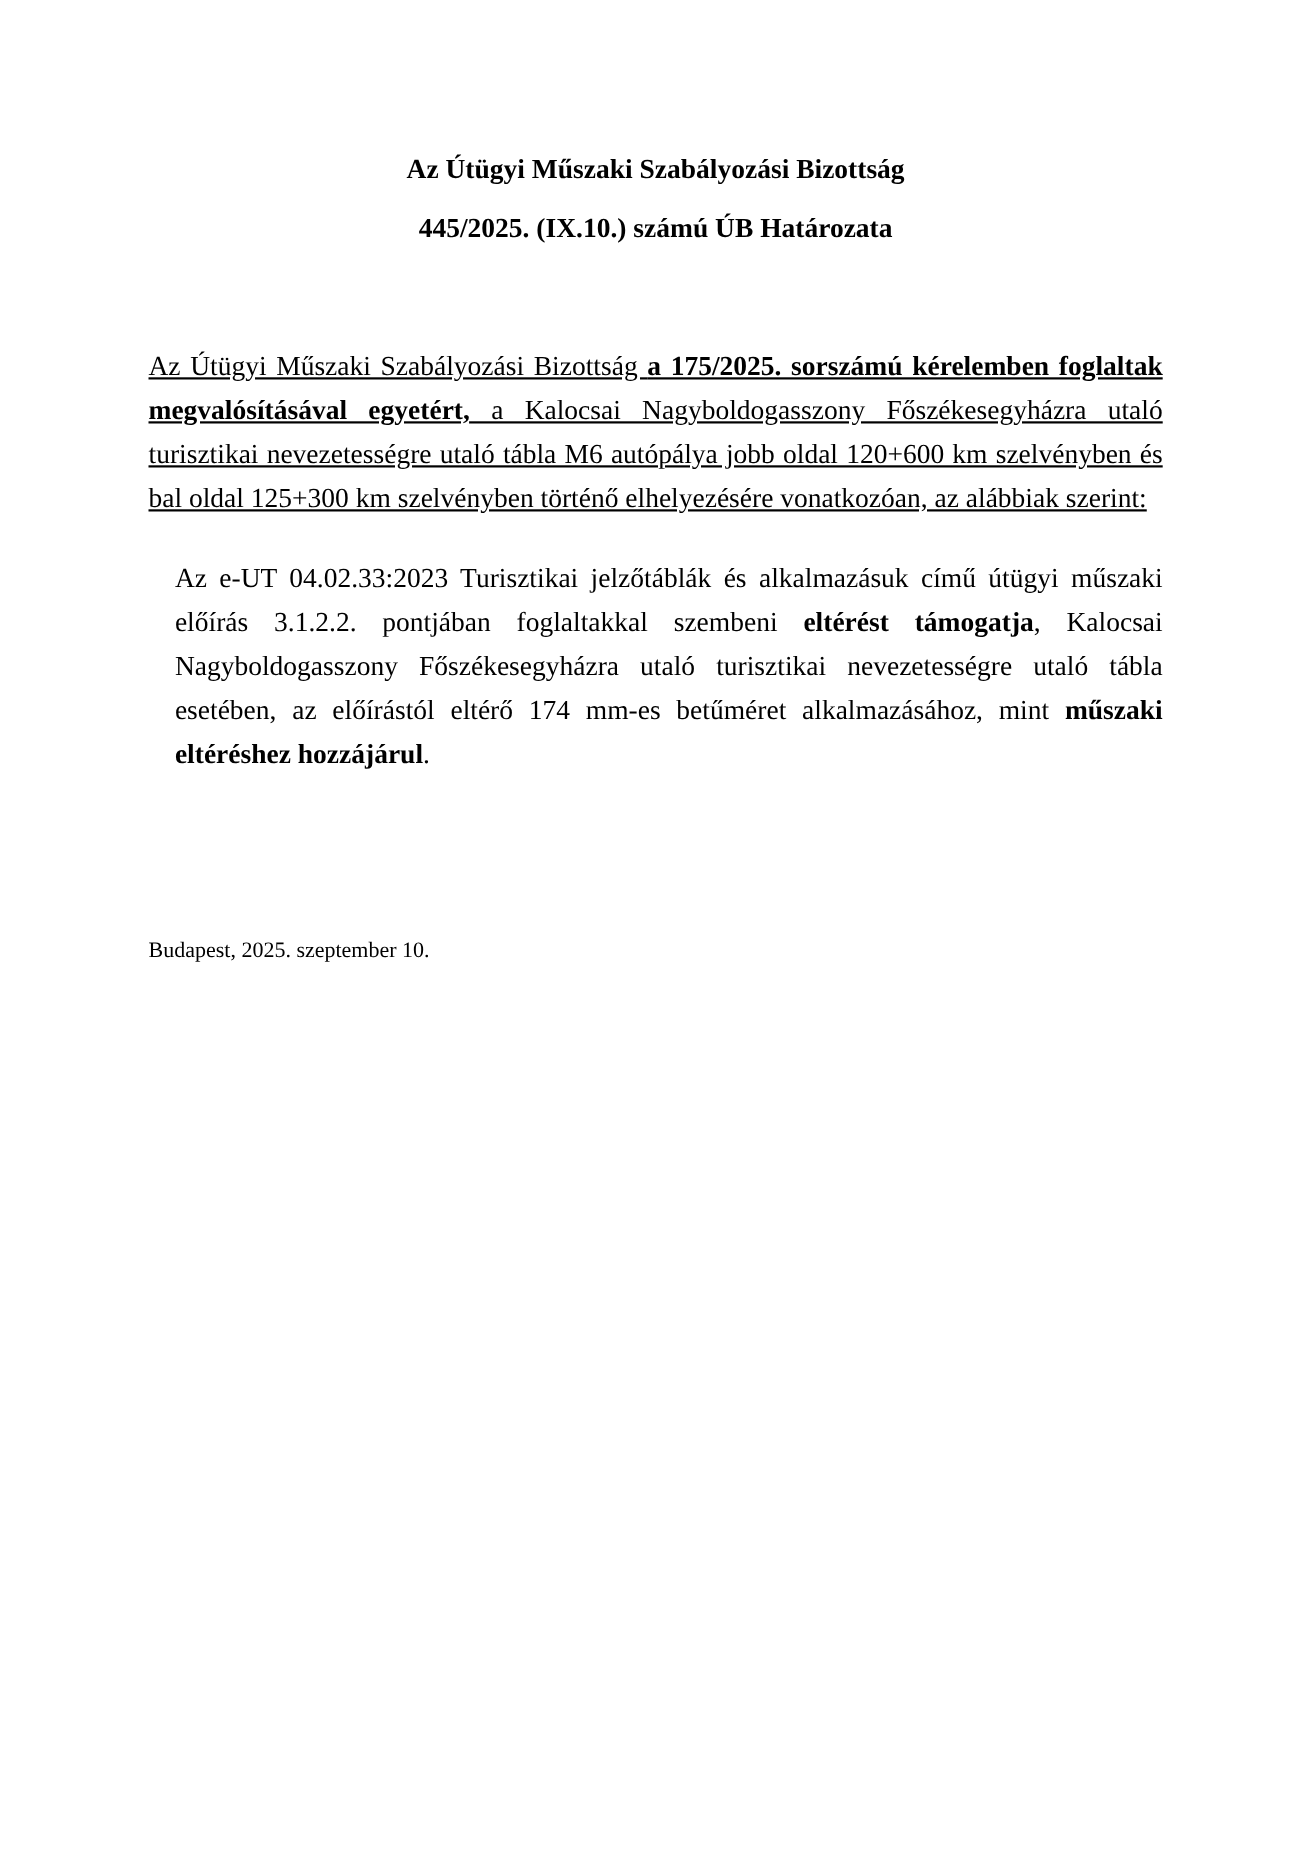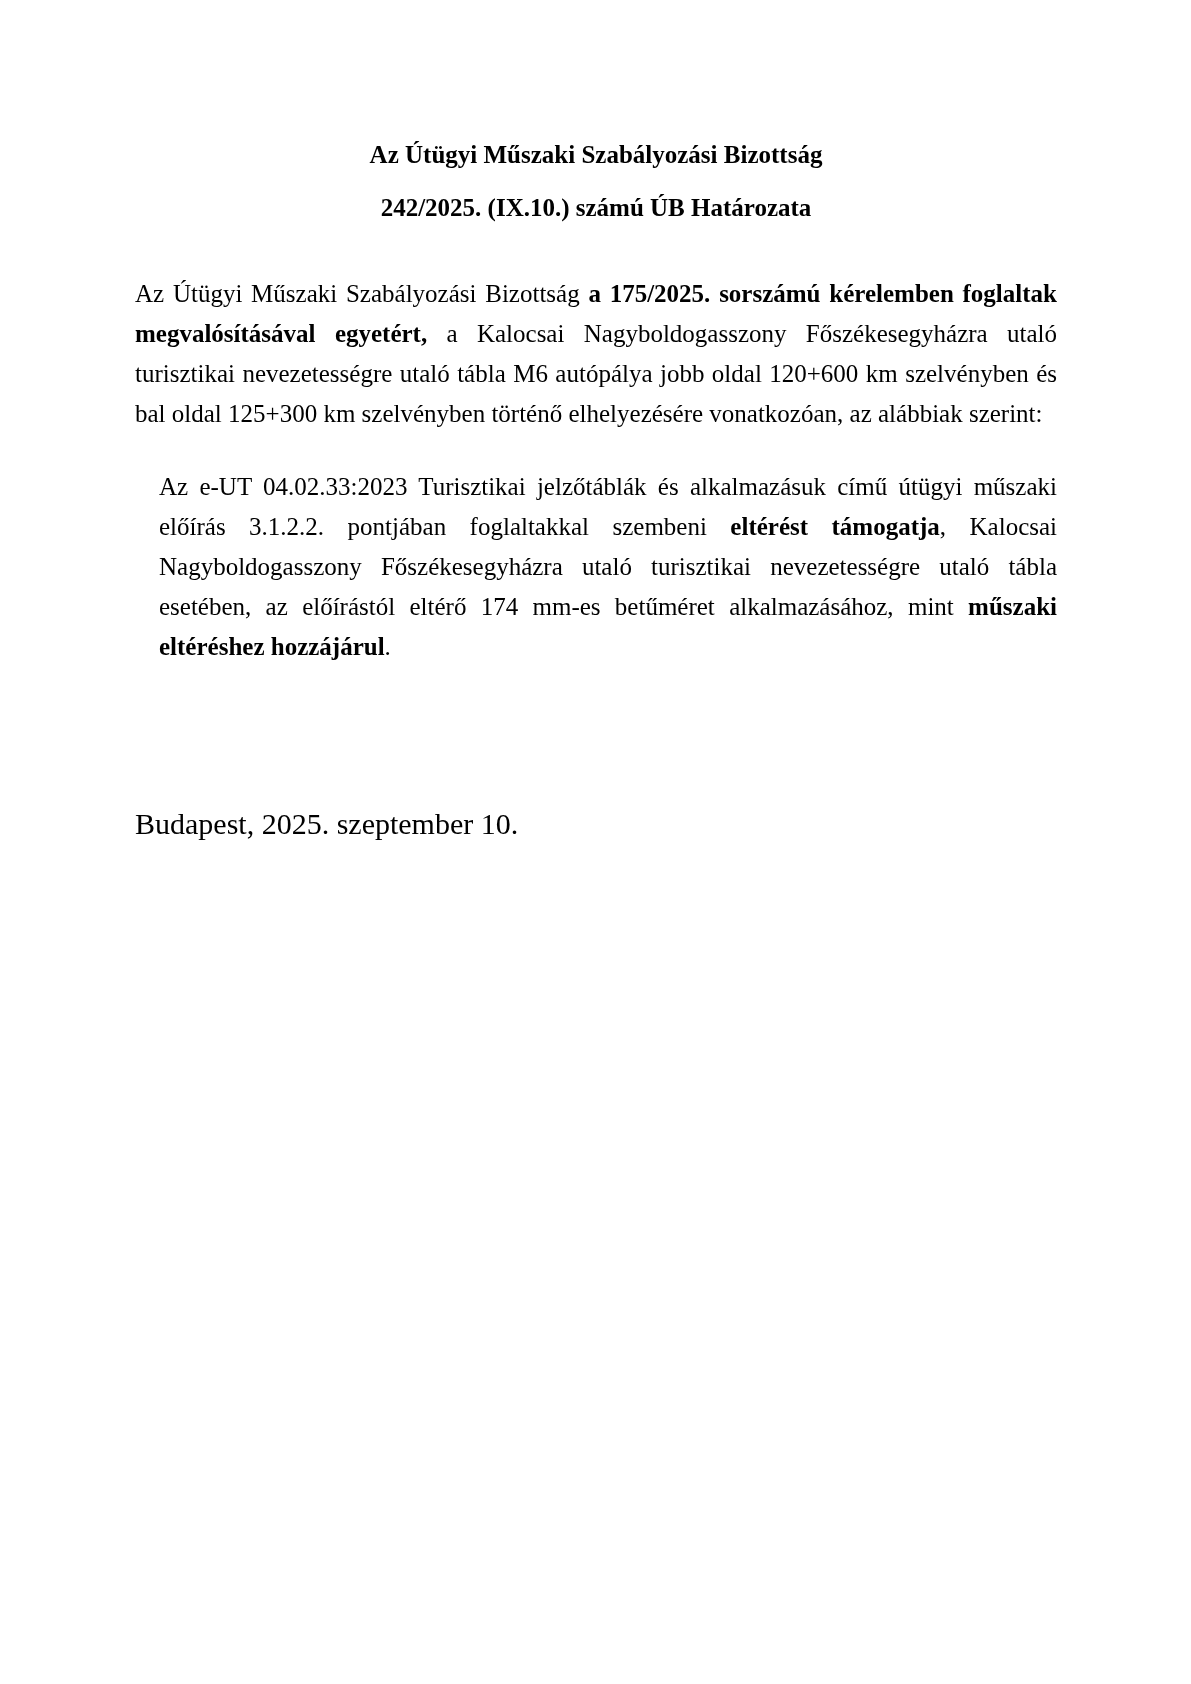--- a/index.html
+++ b/index.html
@@ -26,38 +26,38 @@
     line-height: 30px;
   }
   .doc-title .title-line { margin: 0; }
   .doc-title .title-line + .title-line { margin-top: 23px; }
   .body-paragraph {
     font-size: 25px;
     line-height: 40px;
     text-align: justify;
     margin: 0;
   }
-  .para-1 { margin-top: 51px; }
+  .para-1 { margin-top: 91px; text-decoration: underline; }
   .para-2 { margin-top: 33px; margin-left: 24px; }
   .run-bold { font-weight: bold; }
   .signature-line {
-    font-size: 30px;
+    font-size: 20px;
     line-height: 34px;
     margin-top: 140px;
     text-align: left;
   }
 </style>
 </head>
 <body>
 
 <div class="page">
 
   <div class="doc-title">
     <p class="title-line">Az Útügyi Műszaki Szabályozási Bizottság</p>
-    <p class="title-line">242/2025. (IX.10.) számú ÚB Határozata</p>
+    <p class="title-line">445/2025. (IX.10.) számú ÚB Határozata</p>
   </div>
 
   <p class="body-paragraph para-1"><span>Az Útügyi Műszaki Szabályozási Bizottság </span><span class="run-bold">a 175/2025. sorszámú kérelemben foglaltak megvalósításával egyetért,</span><span> a Kalocsai Nagyboldogasszony Főszékesegyházra utaló turisztikai nevezetességre utaló tábla M6 autópálya jobb oldal 120+600 km szelvényben és bal oldal 125+300 km szelvényben történő elhelyezésére vonatkozóan, az alábbiak szerint:</span></p>
 
   <p class="body-paragraph para-2"><span>Az e-UT 04.02.33:2023 Turisztikai jelzőtáblák és alkalmazásuk című útügyi műszaki előírás 3.1.2.2. pontjában foglaltakkal szembeni </span><span class="run-bold">eltérést támogatja</span><span>, Kalocsai Nagyboldogasszony Főszékesegyházra utaló turisztikai nevezetességre utaló tábla esetében, az előírástól eltérő 174 mm-es betűméret alkalmazásához, mint </span><span class="run-bold">műszaki eltéréshez hozzájárul</span><span>.</span></p>
 
   <p class="signature-line">Budapest, 2025. szeptember 10.</p>
 
 </div>
 

